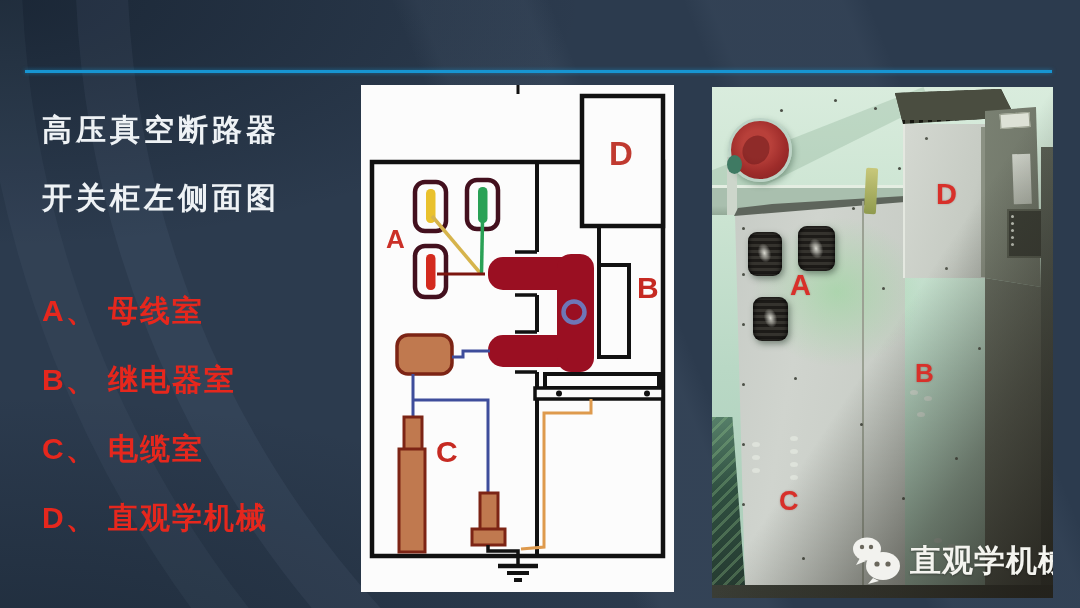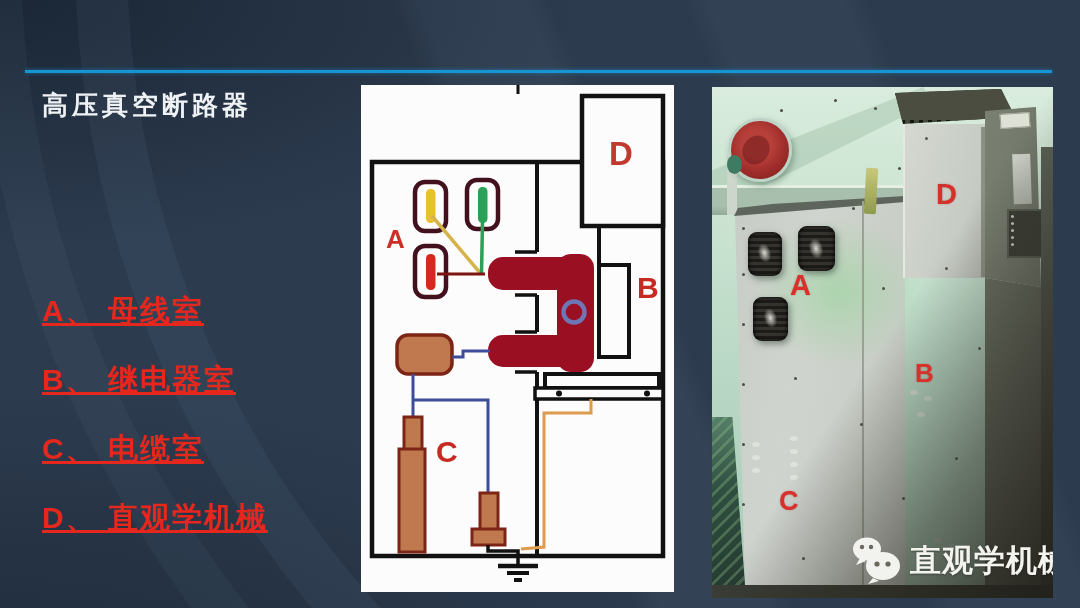--- a/index.html
+++ b/index.html
@@ -7,24 +7,24 @@
   .slide{position:relative;width:1080px;height:608px;overflow:hidden;background-color:#2c3b4e;
     background-image:
       radial-gradient(120% 90% at 0% 0%, rgba(12,22,34,.55) 0%, rgba(12,22,34,0) 45%),
       radial-gradient(130% 100% at 0% 115%, rgba(15,26,38,.5) 0%, rgba(15,26,38,0) 50%),
       linear-gradient(68deg, rgba(255,255,255,0) 48%, rgba(190,210,235,.05) 50%, rgba(190,210,235,.05) 58%, rgba(255,255,255,0) 60%),
       linear-gradient(68deg, rgba(255,255,255,0) 70%, rgba(190,210,235,.045) 72%, rgba(190,210,235,.045) 82%, rgba(255,255,255,0) 84%);}
   .ring{position:absolute;border-radius:50%;pointer-events:none;}
   .ring1{width:1950px;height:1950px;left:75px;top:-1075px;border:52px solid rgba(200,220,255,.05);}
   .ring2{width:2150px;height:2150px;left:-25px;top:-1175px;border:46px solid rgba(200,220,255,.04);}
   .accent-line{position:absolute;left:25px;top:70px;width:1027px;height:3px;background:#1795d2;box-shadow:0 0 4px rgba(23,149,210,.6);}
-  .title{position:absolute;left:42px;top:83px;color:#eef2f5;font-size:26px;font-weight:600;letter-spacing:4px;line-height:44px;}
+  .title{position:absolute;left:42px;top:108px;color:#eef2f5;font-size:30px;font-weight:600;letter-spacing:4px;line-height:44px;}
   .title .t2{margin-top:24px;}
   .legend{position:absolute;left:42px;top:291px;width:320px;}
-  .legend-item{position:absolute;left:0;color:#e6271d;font-size:30px;font-weight:600;letter-spacing:2px;white-space:nowrap;text-decoration:underline;}
+  .legend-item{position:absolute;left:0;color:#e6271d;font-size:30px;font-weight:600;letter-spacing:2px;white-space:nowrap;}
 
   
   .schematic{position:absolute;left:361px;top:85px;width:313px;height:507px;background:#fcfcfc;}
   .schematic svg{position:absolute;left:0;top:0;}
   .s-label{position:absolute;font-weight:700;color:#c62a22;line-height:1;}
   .s-a{left:25px;top:141px;font-size:26px;color:#cb3028;}
   .s-b{left:276px;top:188px;font-size:30px;}
   .s-c{left:75px;top:352px;font-size:30px;}
   .s-d{left:248px;top:52px;font-size:33px;color:#c03a30;}
 
@@ -89,20 +89,21 @@
 <body>
 
 <div class="slide">
   <div class="ring ring1"></div>
   <div class="ring ring2"></div>
 
   <div class="accent-line"></div>
 
   <div class="title">
     <div class="t1">高压真空断路器</div>
+    <div class="t2">开关柜左侧面图</div>
   </div>
 
   <div class="legend">
     <div class="legend-item" style="top:0px">A、 母线室</div>
     <div class="legend-item" style="top:69px">B、 继电器室</div>
     <div class="legend-item" style="top:138px">C、 电缆室</div>
     <div class="legend-item" style="top:207px">D、 直观学机械</div>
   </div>
 
   <div class="schematic">

